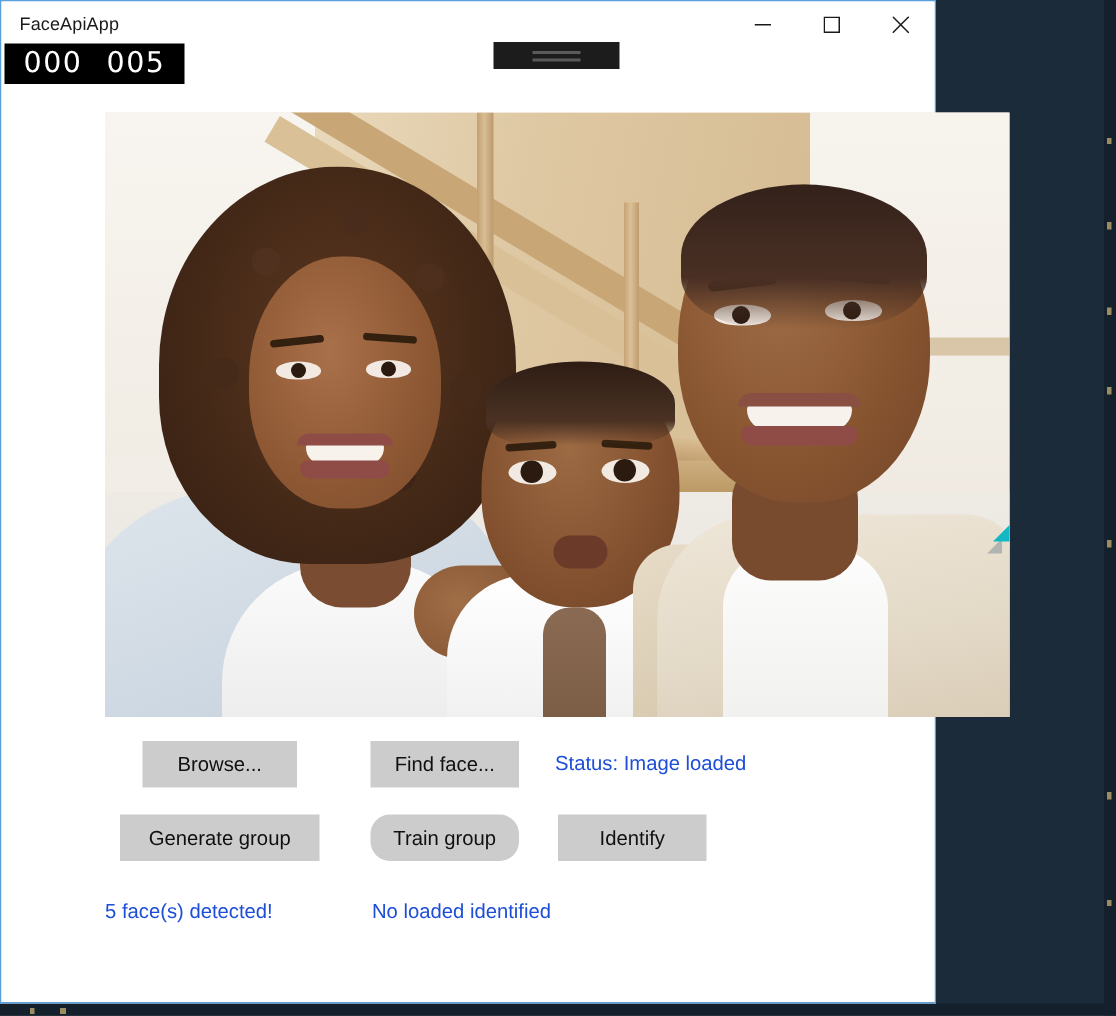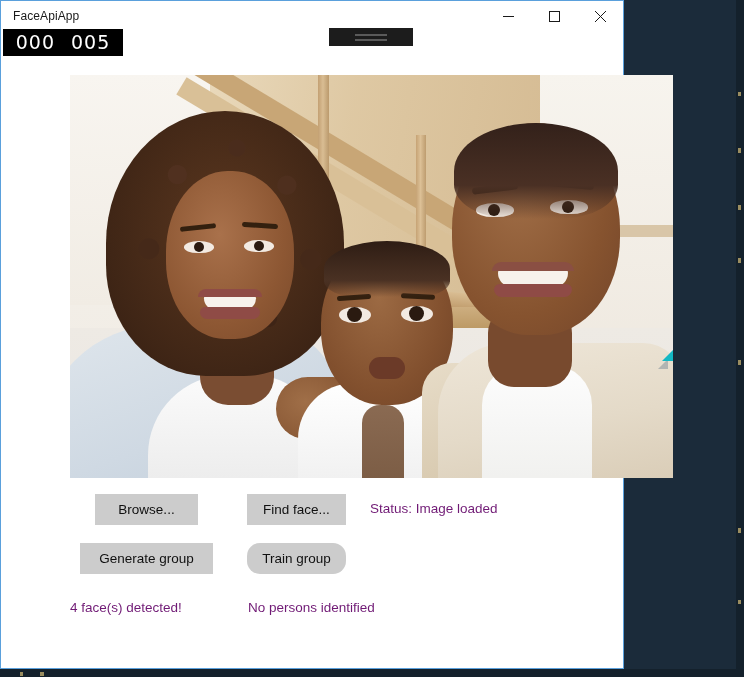--- a/index.html
+++ b/index.html
@@ -360,21 +360,21 @@
   #btn-browse       { left: 94px;  top: 463px; width: 103px; }
   #btn-find-face    { left: 246px; top: 463px; width: 99px;  }
   #btn-generate     { left: 79px;  top: 512px; width: 133px; }
   #btn-train        { left: 246px; top: 512px; width: 99px; border-radius: 13px;  }
   #btn-identify     { left: 371px; top: 512px; width: 99px;  }
 
   .static-text {
     position: absolute;
     font-family: "Liberation Sans", sans-serif;
     font-size: 13.5px;
-    color: #701a75;
+    color: #1d4ed8;
     white-space: nowrap;
   }
   #status-label      { left: 369px; top: 470px; }
   #faces-count-label { left: 69px;  top: 569px; }
   #persons-label     { left: 247px; top: 569px; }
 </style>
 </head>
 <body>
 
 <div id="desktop-backdrop">
@@ -494,18 +494,19 @@
         <div id="photo-blur-layer"></div>
       </div>
     </div>
 
     <div class="btn" id="btn-find-face">Find face...</div>
     <div class="btn" id="btn-browse">Browse...</div>
     <div class="static-text" id="status-label">Status: Image loaded</div>
 
     <div class="btn" id="btn-generate">Generate group</div>
     <div class="btn" id="btn-train">Train group</div>
-
-    <div class="static-text" id="faces-count-label">4 face(s) detected!</div>
-    <div class="static-text" id="persons-label">No persons identified</div>
+    <div class="btn" id="btn-identify">Identify</div>
+
+    <div class="static-text" id="faces-count-label">5 face(s) detected!</div>
+    <div class="static-text" id="persons-label">No loaded identified</div>
 
   </div>
 </div>
 
 </body></html>

